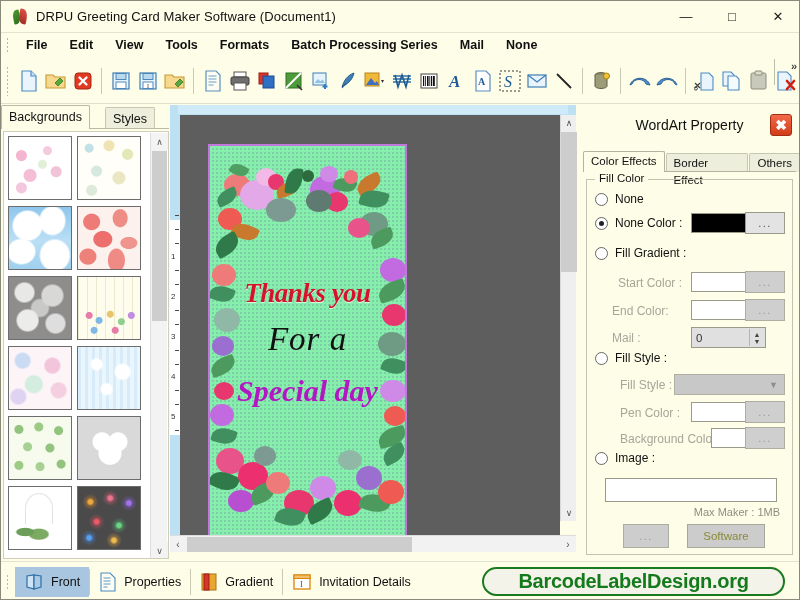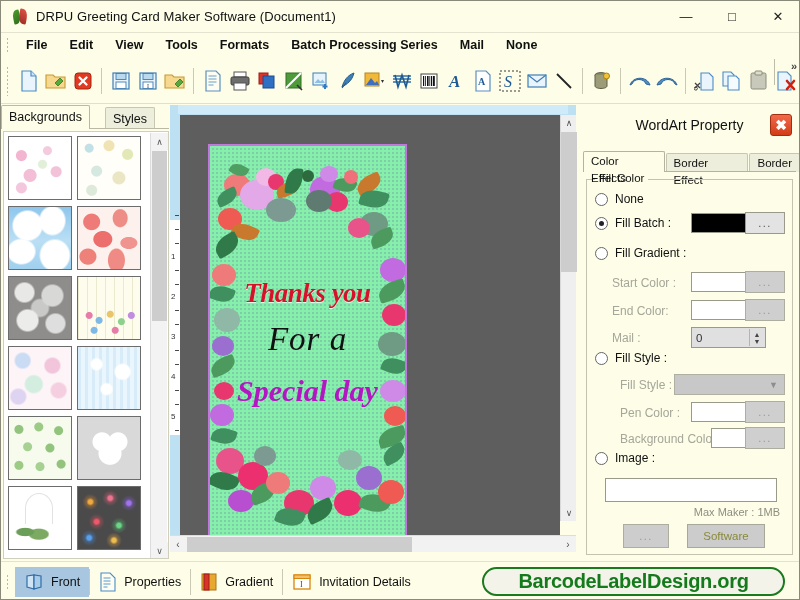--- a/index.html
+++ b/index.html
@@ -581,45 +581,45 @@
     </div>
   </div>
 
   <div class="rightpanel">
     <div class="rp-title">WordArt Property</div>
     <div class="rp-close">✖</div>
 
     <div class="rp-tabs">
       <div class="rp-tab active">Color Effects</div>
       <div class="rp-tab">Border Effect</div>
-      <div class="rp-tab">Border</div>
+      <div class="rp-tab">Others</div>
     </div>
     <div class="rp-tabline"></div>
 
     <div class="group">
       <div class="group-title">Fill Color</div>
 
       <div class="row" style="left:8px;top:12px">
         <div class="radio"></div>
         <div class="lbl">None</div>
       </div>
 
       <div class="row" style="left:8px;top:36px">
         <div class="radio on"></div>
-        <div class="lbl">Fill Batch :</div>
+        <div class="lbl">None Color :</div>
       </div>
       <div class="swatch" style="position:absolute;left:104px;top:33px;width:62px;background:#000;"></div>
       <div class="dots-btn enabled" style="position:absolute;left:155px;top:32px;left:auto;right:7px;">...</div>
 
       <div class="row" style="left:8px;top:66px">
         <div class="radio"></div>
         <div class="lbl">Fill Gradient :</div>
       </div>
 
-      <div class="lbl dim" style="position:absolute;left:18px;top:96px">Start Color :</div>
+      <div class="lbl dim" style="position:absolute;left:24px;top:96px">Start Color :</div>
       <div class="swatch" style="position:absolute;left:104px;top:92px;width:62px;"></div>
       <div class="dots-btn" style="position:absolute;right:7px;top:91px;">...</div>
 
       <div class="lbl dim" style="position:absolute;left:18px;top:124px">End Color:</div>
       <div class="swatch" style="position:absolute;left:104px;top:120px;width:62px;"></div>
       <div class="dots-btn" style="position:absolute;right:7px;top:119px;">...</div>
 
       <div class="lbl dim" style="position:absolute;left:18px;top:151px">Mail :</div>
       <div class="spin" style="position:absolute;left:104px;top:147px;">
         <span>0</span>

